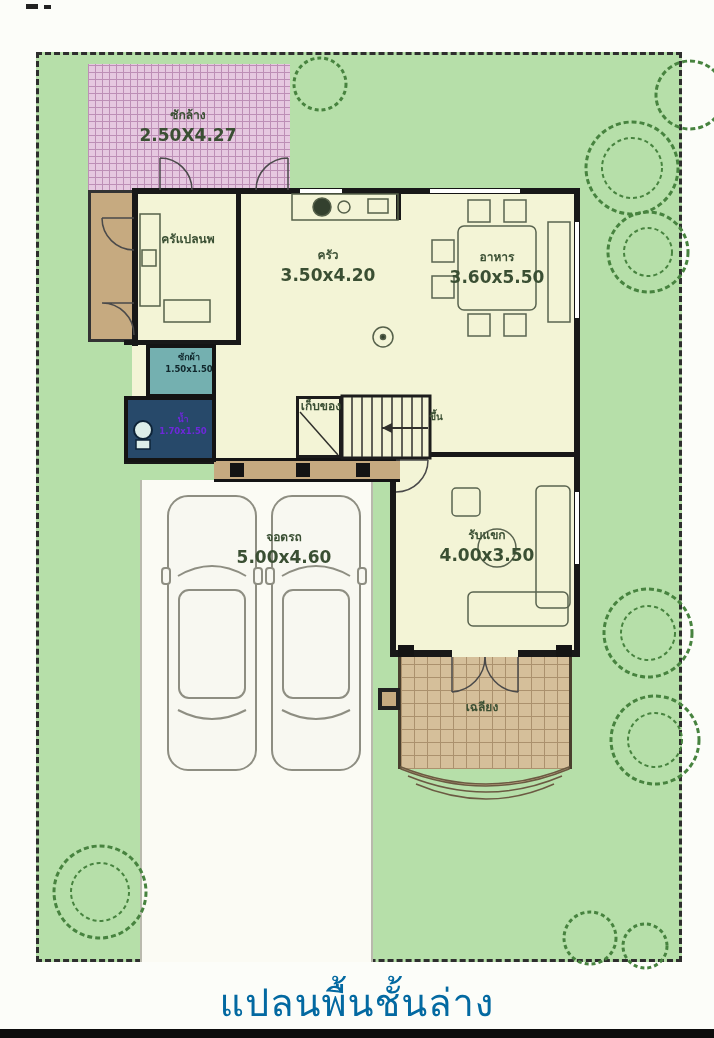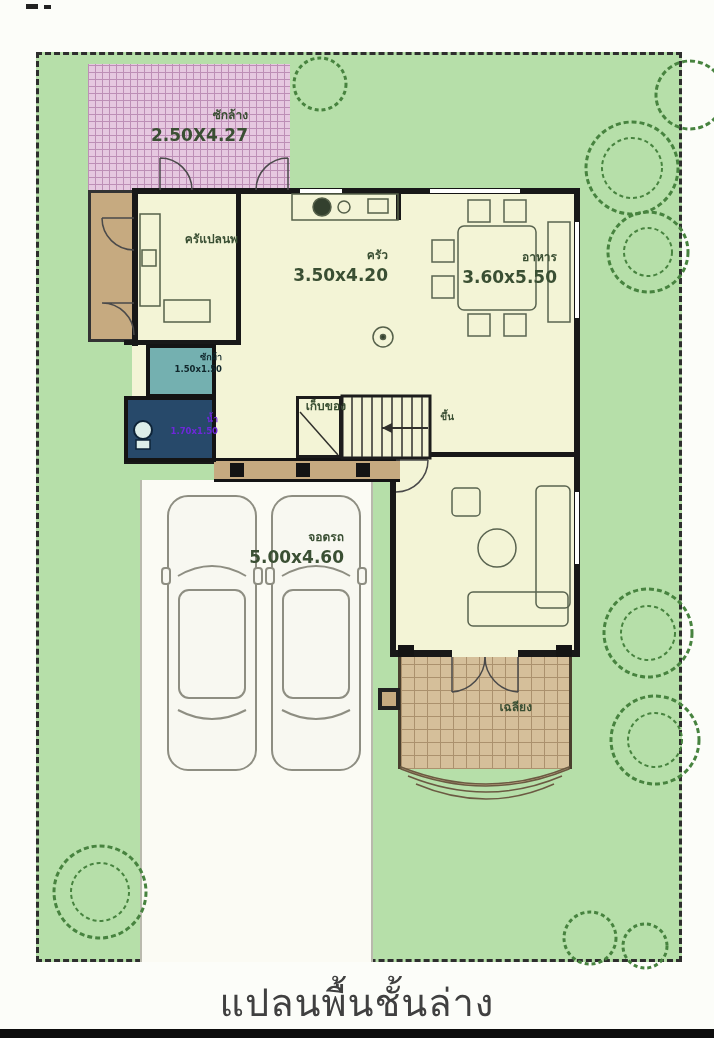--- a/index.html
+++ b/index.html
@@ -1,19 +1,19 @@
 <!DOCTYPE html>
 <html><head>
 <meta charset="utf-8">
 <style>
   html,body{margin:0;padding:0;background:#fff;}
   #page{position:relative;width:714px;height:1038px;background:#fcfdf9;overflow:hidden;
         font-family:"DejaVu Sans","Liberation Sans",sans-serif;}
   .wall{position:absolute;background:#181818;}
-  .lbl{position:absolute;text-align:right;color:#3a4f33;line-height:1.3;white-space:nowrap;}
+  .lbl{position:absolute;text-align:center;color:#3a4f33;line-height:1.3;white-space:nowrap;}
   .lbl .nm{font-size:12px;font-weight:bold;display:block;}
   .lbl .dm{font-size:17px;font-weight:bold;display:block;}
   .lawn{position:absolute;left:36px;top:52px;width:646px;height:910px;background:#b6dfa9;
         border:3px dashed #2e2e2e;box-sizing:border-box;}
   .wash{position:absolute;left:88px;top:64px;width:202px;height:128px;background:#e6c8e0;
         background-image:repeating-linear-gradient(0deg,#bd8fb6 0 1px,transparent 1px 7px),
                          repeating-linear-gradient(90deg,#bd8fb6 0 1px,transparent 1px 7px);}
   .floor{position:absolute;background:#f3f4d6;}
   .tan{background:#c6aa80;}
   .teal-room{position:absolute;left:146px;top:344px;width:70px;height:54px;background:#74b0b0;
@@ -31,21 +31,21 @@
   .post{position:absolute;width:14px;height:14px;background:#141414;}
   .win{position:absolute;background:#ffffff;}
   .win.h{border-top:1.5px solid #141414;border-bottom:1.5px solid #141414;height:6px;box-sizing:border-box;}
   .win.v{border-left:1.5px solid #141414;border-right:1.5px solid #141414;width:6px;box-sizing:border-box;}
   .storage-box{position:absolute;left:296px;top:396px;width:46px;height:62px;background:#f3f4d6;
         border:3px solid #1c1c1c;box-sizing:border-box;}
   .planter{position:absolute;left:378px;top:688px;width:22px;height:22px;background:#c6aa80;
         border:4px solid #222;box-sizing:border-box;}
   .scan-bar{position:absolute;left:0;top:1029px;width:714px;height:9px;background:#0d0d0d;}
   .scan-mark{position:absolute;background:#222;}
-  .caption{position:absolute;left:0;top:972px;width:714px;text-align:center;color:#404040;
+  .caption{position:absolute;left:0;top:972px;width:714px;text-align:center;color:#0369a1;
         font-size:38px;letter-spacing:1px;}
   svg{position:absolute;left:0;top:0;}
   .tree{stroke:#47833f;fill:none;}
 </style>
 </head>
 <body>
 
 <div id="page">
 
   <div class="scan-mark" style="left:26px;top:4px;width:12px;height:5px;"></div>
@@ -234,20 +234,24 @@
   </div>
 
   <div class="lbl" style="left:296px;top:399px;width:50px;">
     <span class="nm" style="font-size:12px;">เก็บของ</span>
   </div>
 
   <div class="lbl" style="left:418px;top:410px;width:36px;">
     <span class="nm" style="font-size:10px;">ขึ้น</span>
   </div>
 
+  <div class="lbl" style="left:427px;top:528px;width:120px;">
+    <span class="nm">รับแขก</span>
+    <span class="dm">4.00x3.50</span>
+  </div>
 
   <div class="lbl" style="left:224px;top:530px;width:120px;">
     <span class="nm">จอดรถ</span>
     <span class="dm">5.00x4.60</span>
   </div>
 
   <div class="lbl" style="left:432px;top:700px;width:100px;">
     <span class="nm">เฉลียง</span>
   </div>
 

